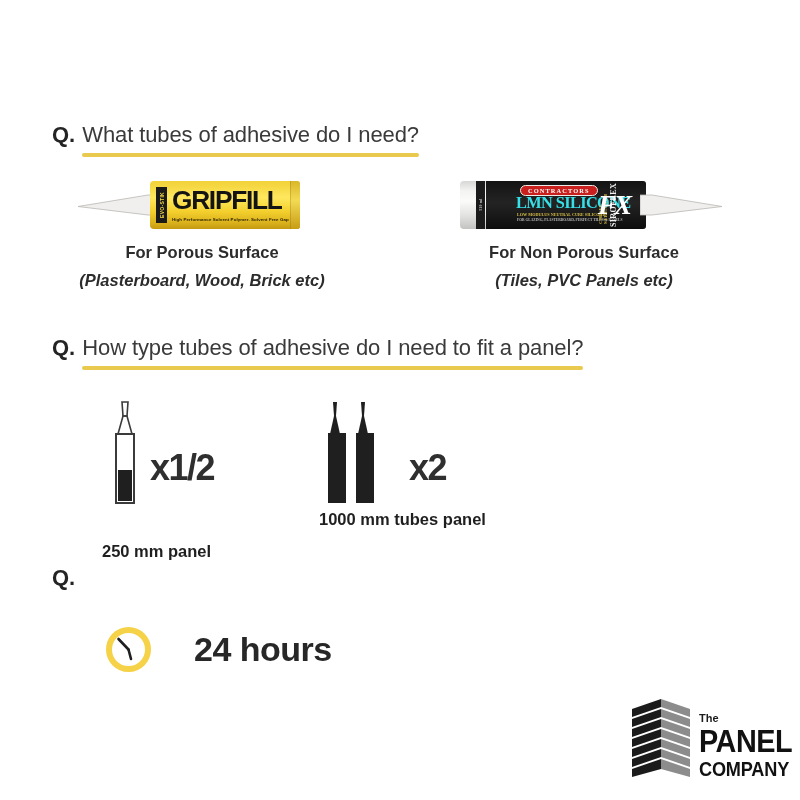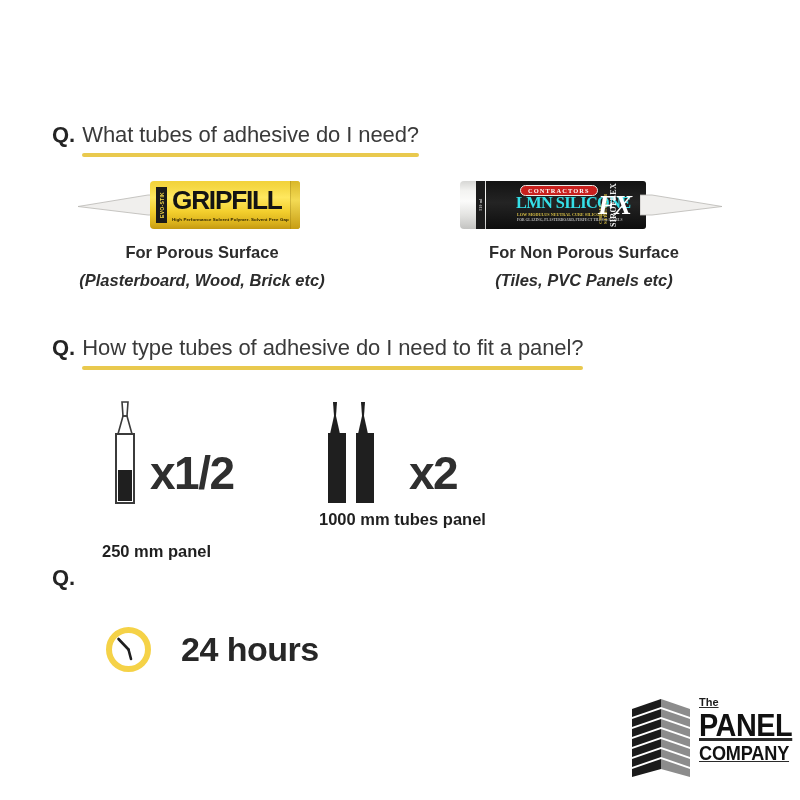--- a/index.html
+++ b/index.html
@@ -143,38 +143,38 @@
 
   
   .caption{position:absolute;text-align:center;width:460px;}
   .caption .line1{font-size:16.5px;font-weight:bold;color:#2c2c2c;}
   .caption .line2{font-size:16.5px;font-weight:bold;font-style:italic;color:#2c2c2c;margin-top:9px;}
 
   
   .icon-group{position:absolute;}
   .icon-tubes{position:relative;}
   .xlabel{
-    position:absolute;font-size:46px;font-weight:bold;color:#2f2f2f;
+    position:absolute;font-size:36px;font-weight:bold;color:#2f2f2f;
     letter-spacing:-1.5px;line-height:1;
   }
   .sizelabel{
     position:absolute;font-size:16.5px;font-weight:bold;color:#1f1f1f;
     white-space:nowrap;
   }
 
   
   .answer{position:absolute;left:105px;top:626px;display:flex;align-items:center;}
   .clock{width:47px;height:47px;flex:none;position:relative;}
   .answer-text{
-    margin-left:29px;font-size:34px;font-weight:bold;color:#272727;
+    margin-left:42px;font-size:34px;font-weight:bold;color:#272727;
     letter-spacing:-0.5px;
   }
 
   
-  .logo{position:absolute;left:632px;top:697px;display:flex;align-items:flex-start;text-decoration:underline;}
+  .logo{position:absolute;left:632px;top:697px;display:flex;align-items:flex-end;}
   .logo-mark{width:58px;height:82px;flex:none;}
   .logo-text{margin-left:9px;line-height:1;}
   .logo-the{font-size:11px;font-weight:bold;color:#1c1c1c;letter-spacing:0px;}
   .logo-panel{
     font-size:31px;font-weight:bold;color:#111;letter-spacing:-0.5px;
     transform:scaleX(.93);transform-origin:left center;margin-top:2px;
   }
   .logo-company{
     font-size:19.5px;font-weight:bold;color:#111;letter-spacing:-0.2px;
     transform:scaleX(.93);transform-origin:left center;margin-top:3px;

